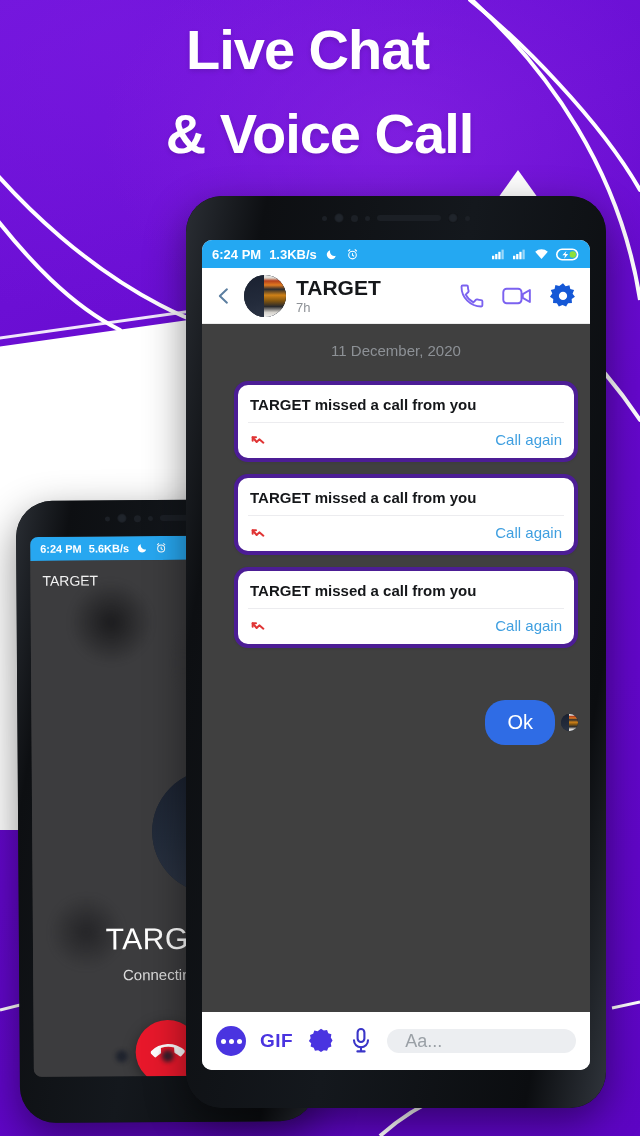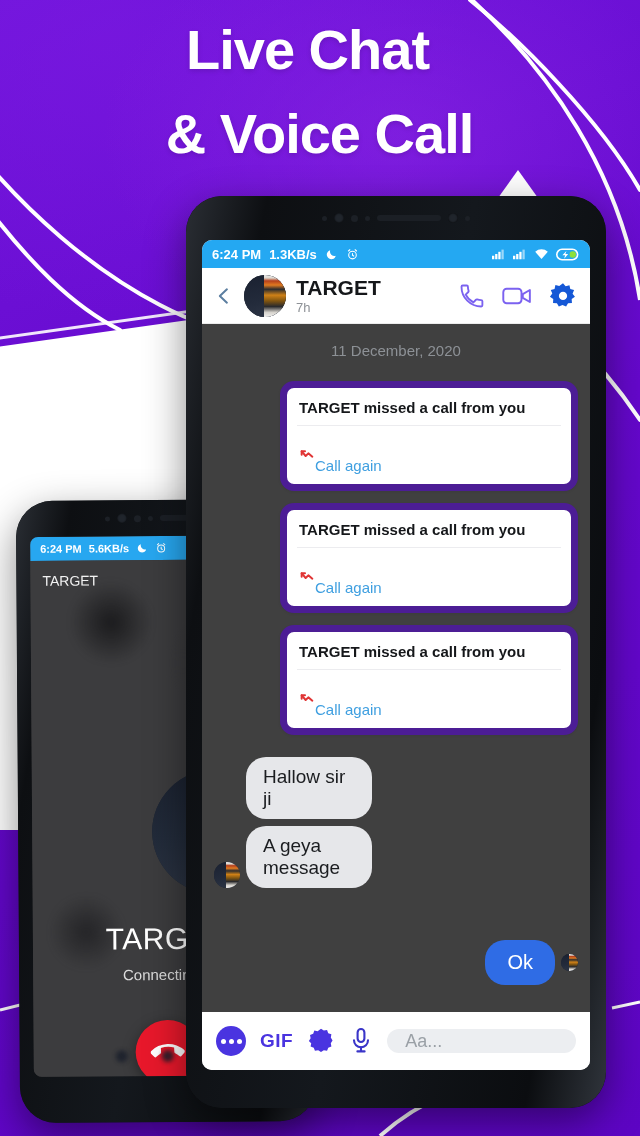--- a/index.html
+++ b/index.html
@@ -237,40 +237,40 @@
     padding:12px 12px 4px;
     overflow:hidden;
     position:relative;
   }
   .date-sep {
     text-align:center; color:#8d9196;
     font-size:15px; margin:6px 0 22px;
   }
   .miss-card {
     margin:0 0 12px auto;
-    width:298px;
-    background:#ffffff;
-    border:7px solid #4c1d95;
+    width:344px;
+    background:#ffffff;
+    border:4px solid #4c1d95;
     border-radius:14px;
     box-shadow:0 1px 3px rgba(0,0,0,.07);
     overflow:hidden;
   }
   .miss-top {
     padding:11px 12px 9px;
     font-size:15px; font-weight:bold; color:#15171a;
     white-space:nowrap;
   }
   .miss-div { height:1px; background:#ececef; margin:0 10px; }
   .miss-bot {
     display:flex; align-items:center;
     padding:8px 12px 10px;
   }
   .miss-bot .again {
-    flex:1 1 auto; text-align:left;
-    color:#3f9fe0; font-size:15px;margin-top:23px;
+    flex:1 1 auto; text-align:right;
+    color:#3f9fe0; font-size:15px;
   }
   .bubble-row { display:flex; margin-bottom:12px; }
   .bubble-row.right { justify-content:flex-end; align-items:center; gap:6px; }
   .bubble-row.left { justify-content:flex-start; align-items:flex-end; gap:6px; }
   .bub {
     border-radius:20px;
     padding:9px 17px;
     font-size:19px;
     max-width:72%;
   }
@@ -507,30 +507,20 @@
           <div class="miss-div"></div>
           <div class="miss-bot">
             <svg width="16" height="16" viewBox="0 0 24 24">
               <path d="M4 8l6 7 4-4 6 5" fill="none" stroke="#e03434" stroke-width="3" stroke-linecap="round" stroke-linejoin="round"></path>
               <path d="M4 8h5M4 8v5" fill="none" stroke="#e03434" stroke-width="3" stroke-linecap="round"></path>
             </svg>
             <span class="again">Call again</span>
           </div>
         </div>
 
-        <div class="bubble-row left" style="margin-top:22px;">
-          <div class="mini-av">
-            <div class="pic"></div>
-            <div class="strip"></div>
-          </div>
-          <div class="grey-stack">
-            <div class="bub grey">Hallow sir ji</div>
-            <div class="bub grey">A geya message</div>
-          </div>
-        </div>
 
         <div class="bubble-row right" style="margin-top:52px;">
           <div class="bub blue">Ok</div>
           <div class="mini-av tiny">
             <div class="pic"></div>
             <div class="strip"></div>
           </div>
         </div>
       </div>
 

